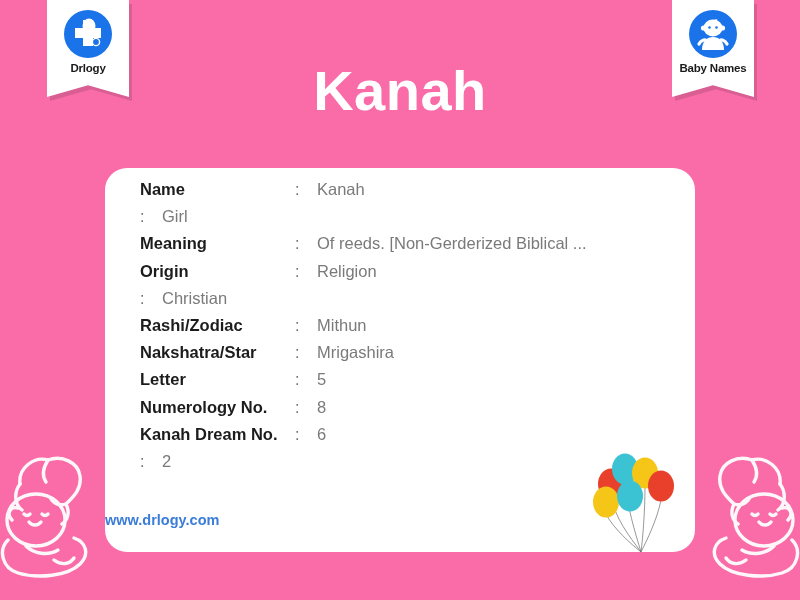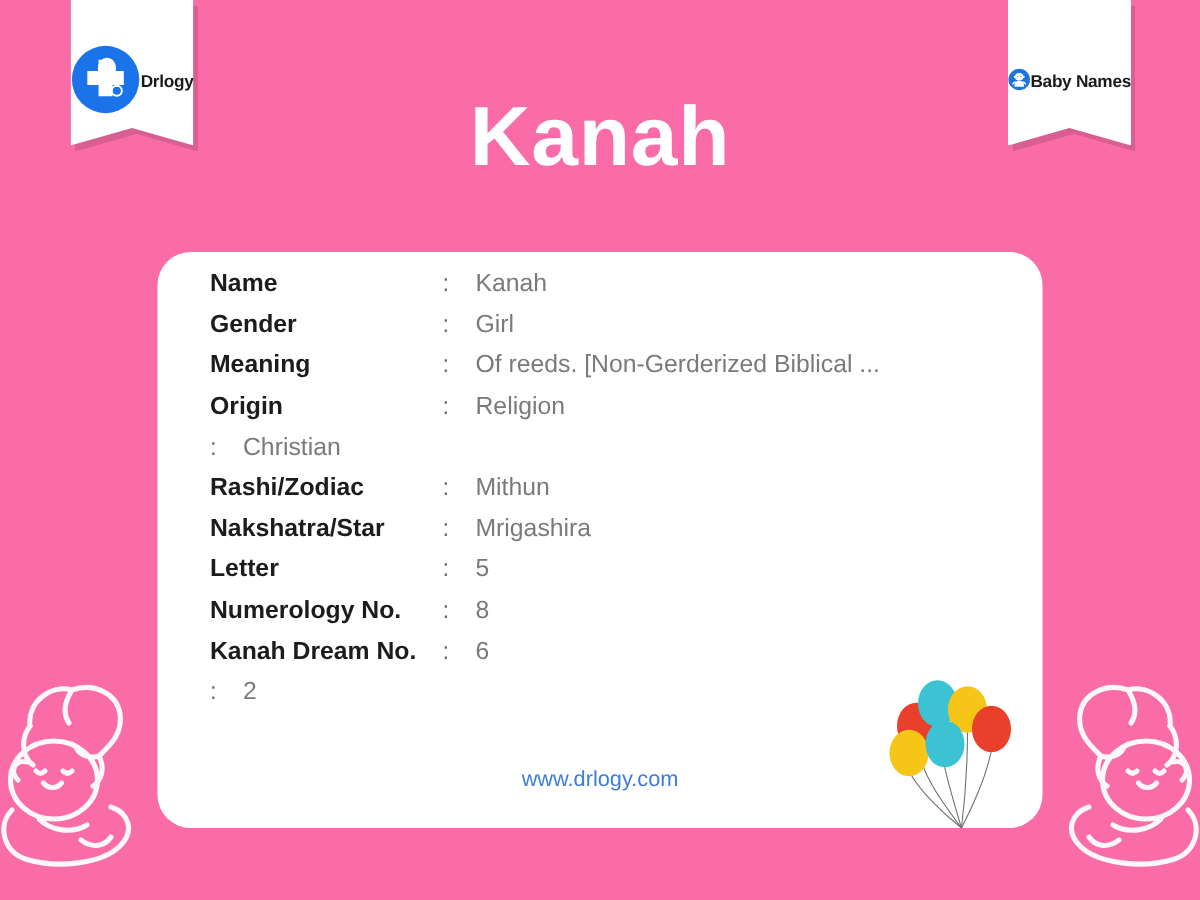--- a/index.html
+++ b/index.html
@@ -28,21 +28,21 @@
   
   .badge {
     position: absolute;
     top: 0;
     width: 82px;
     height: 97px;
     background: #ffffff;
     -webkit-clip-path: polygon(0 0, 100% 0, 100% 100%, 50% 88%, 0 100%);
     clip-path: polygon(0 0, 100% 0, 100% 100%, 50% 88%, 0 100%);
     display: flex;
-    flex-direction: row;
+    flex-direction: column;
     align-items: center;
     justify-content: flex-start;
     padding-top: 9px;
   }
   .badge.left  { left: 47px; }
   .badge.right { right: 46px; text-align: right; }
 
   .badge-shadow {
     position: absolute;
     top: 4px;
@@ -122,23 +122,24 @@
     color: #7a7a7a;
     white-space: nowrap;
     overflow: hidden;
   }
 
   .card-url {
     position: absolute;
     left: 0;
     bottom: 24px;
     width: 100%;
-    text-align: center;
+    text-align: left;
     font-size: 14.5px;
     color: #3b7dd8;
+    font-weight: bold;
   }
 
   .balloons {
     position: absolute;
     right: 6px;
     bottom: -14px;
     width: 100px;
     height: 118px;
     pointer-events: none;
   }
@@ -213,21 +214,20 @@
 
 <div class="card">
 
   <div class="info-table">
       <div class="info-row">
         <div class="info-label">Name</div>
         <div class="info-colon">:</div>
         <div class="info-value">Kanah</div>
       </div>
       <div class="info-row">
-        <div class="info-label">Gender</div>
         <div class="info-colon">:</div>
         <div class="info-value">Girl</div>
       </div>
       <div class="info-row">
         <div class="info-label">Meaning</div>
         <div class="info-colon">:</div>
         <div class="info-value">Of reeds. [Non-Gerderized Biblical ...</div>
       </div>
       <div class="info-row">
         <div class="info-label">Origin</div>

